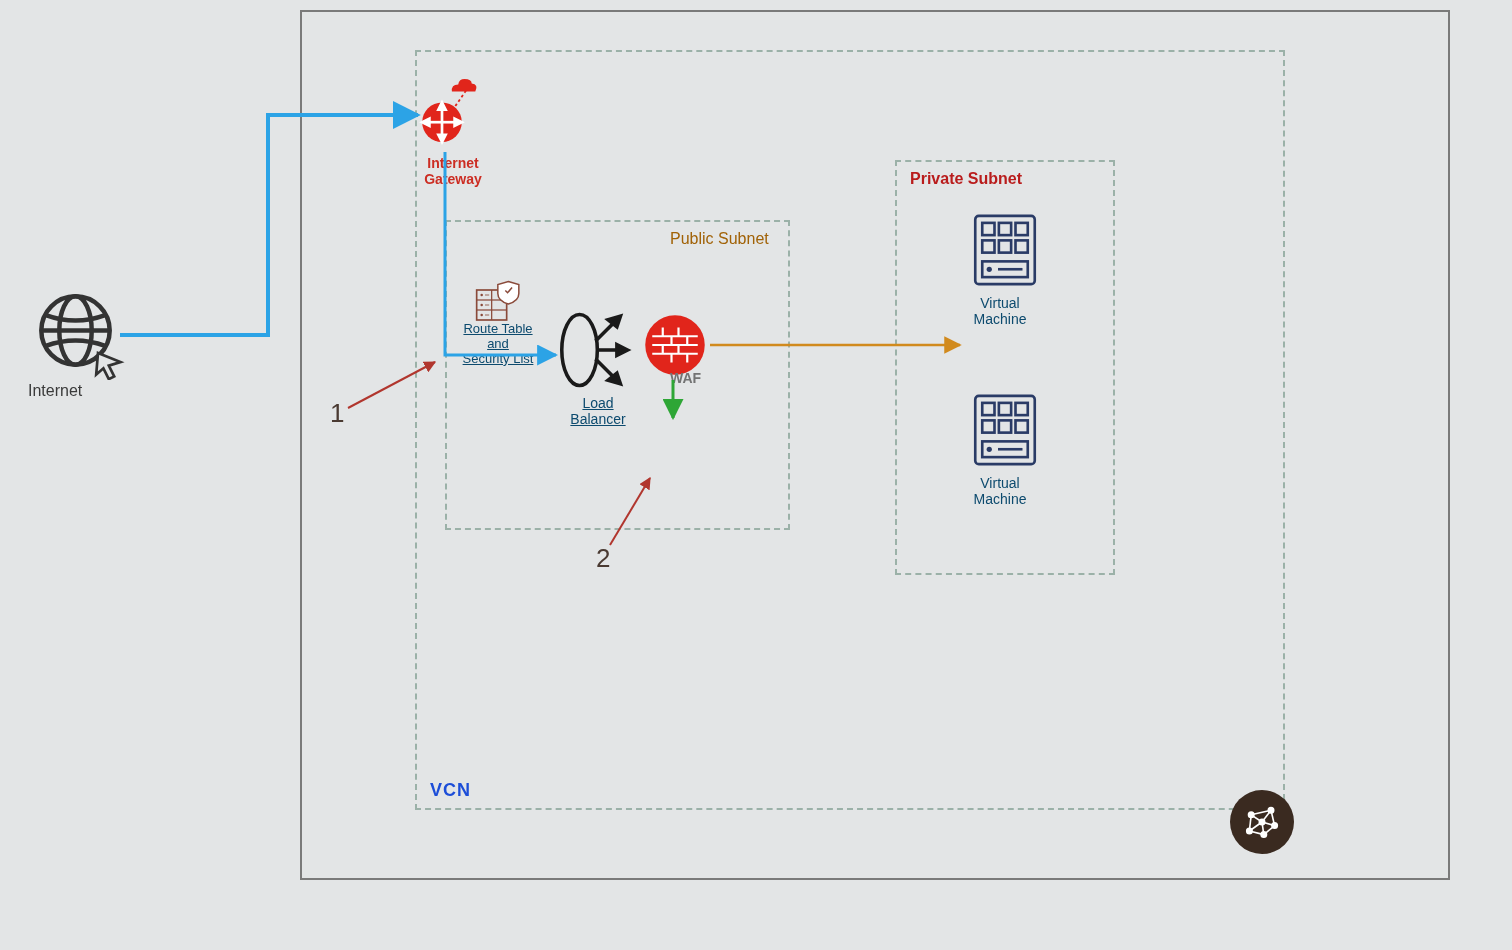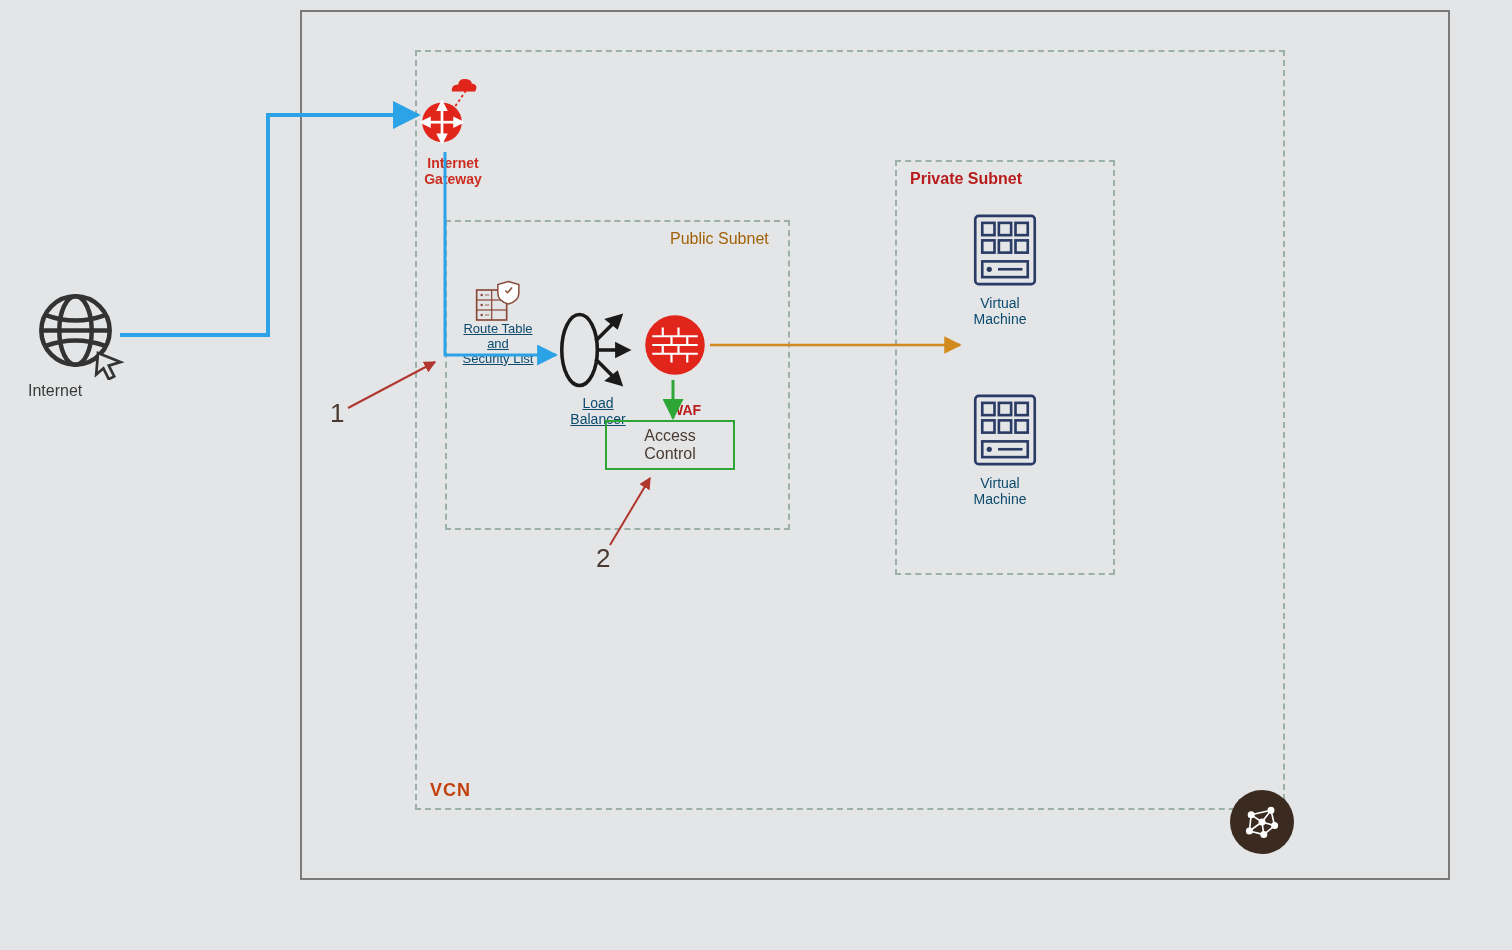--- a/index.html
+++ b/index.html
@@ -45,21 +45,21 @@
     height: 760px;
     border: 2px dashed #9BB1A8;
     box-sizing: border-box;
   }
   .vcn-label {
     position: absolute;
     left: 430px;
     top: 780px;
     font-weight: 700;
     font-size: 18px;
-    color: #c2410c;
+    color: #1d4ed8;
     letter-spacing: 1px;
   }
   
   .public-box {
     position: absolute;
     left: 445px;
     top: 220px;
     width: 345px;
     height: 310px;
     border: 2px dashed #9BB1A8;
@@ -96,21 +96,21 @@
     font-size: 14px;
     color: #0c4a6e;
     text-align: center;
     line-height: 1.15;
   }
   .lbl.red { color: #CC2D23; font-weight: 600; }
   .internet-lbl { left: 28px; top: 382px; font-size:16px; color:#3A3A3A;}
   .igw-lbl { left: 413px; top: 155px; width:80px;}
   .rt-lbl { left: 448px; top: 322px; width:100px; font-size:13px;}
   .lb-lbl { left: 558px; top: 395px; width:80px; font-size:14px;}
-  .waf-lbl { left: 670px; top: 370px; font-size:14px; color:#b91c1c; font-weight:700;margin-top:32px;}
+  .waf-lbl { left: 670px; top: 370px; font-size:14px; color:#737373; font-weight:700;}
   .vm1-lbl { left: 960px; top: 295px; width:80px; font-size:14px;}
   .vm2-lbl { left: 960px; top: 475px; width:80px; font-size:14px;}
   
   .access-box {
     position:absolute;
     left: 605px;
     top: 420px;
     width: 130px;
     height: 50px;
     border: 2px solid #2EA636;
@@ -255,24 +255,20 @@
         <line x1="54" y1="30" x2="54" y2="40"></line>
         <line x1="26" y1="40" x2="26" y2="50"></line>
         <line x1="44" y1="40" x2="44" y2="50"></line>
         <line x1="36" y1="50" x2="36" y2="60"></line>
         <line x1="54" y1="50" x2="54" y2="60"></line>
       </g>
     </svg>
   </div>
   <div class="lbl waf-lbl">WAF</div>
 
-  <div class="access-box">
-    <span style="white-space:pre-line;">Access
-Control</span>
-  </div>
 
   <div class="icon" style="left:970px; top:210px;">
     <svg width="70" height="80" viewBox="0 0 80 90">
       <rect x="6" y="6" width="68" height="78" rx="4" fill="none" stroke="#2A3B66" stroke-width="3"></rect>
       <g fill="none" stroke="#2A3B66" stroke-width="3">
         <rect x="14" y="14" width="14" height="14"></rect>
           <rect x="33" y="14" width="14" height="14"></rect>
           <rect x="52" y="14" width="14" height="14"></rect>
         <rect x="14" y="34" width="14" height="14"></rect>
           <rect x="33" y="34" width="14" height="14"></rect>

